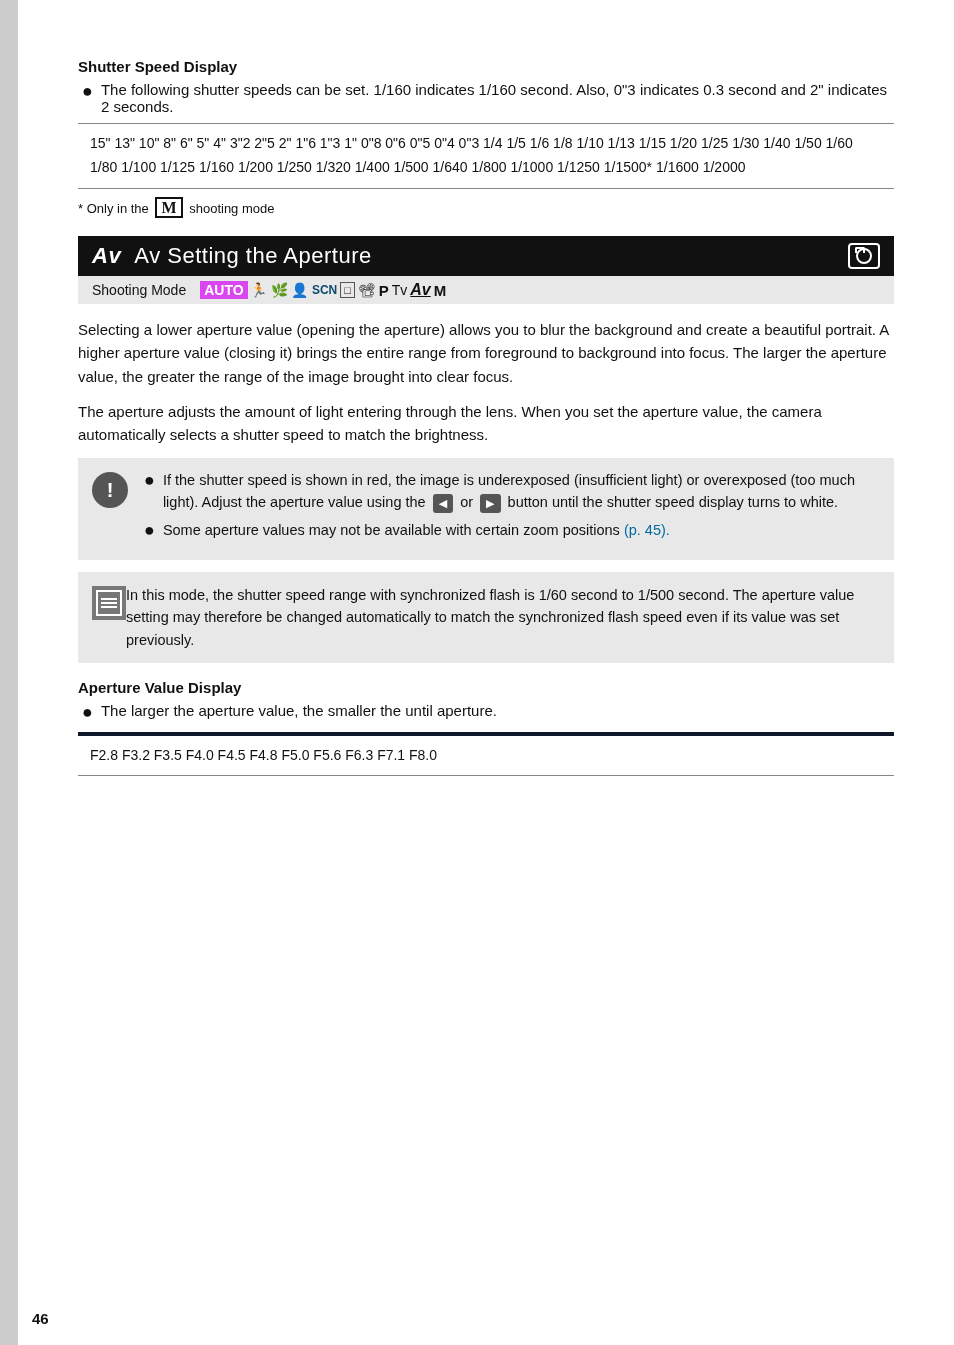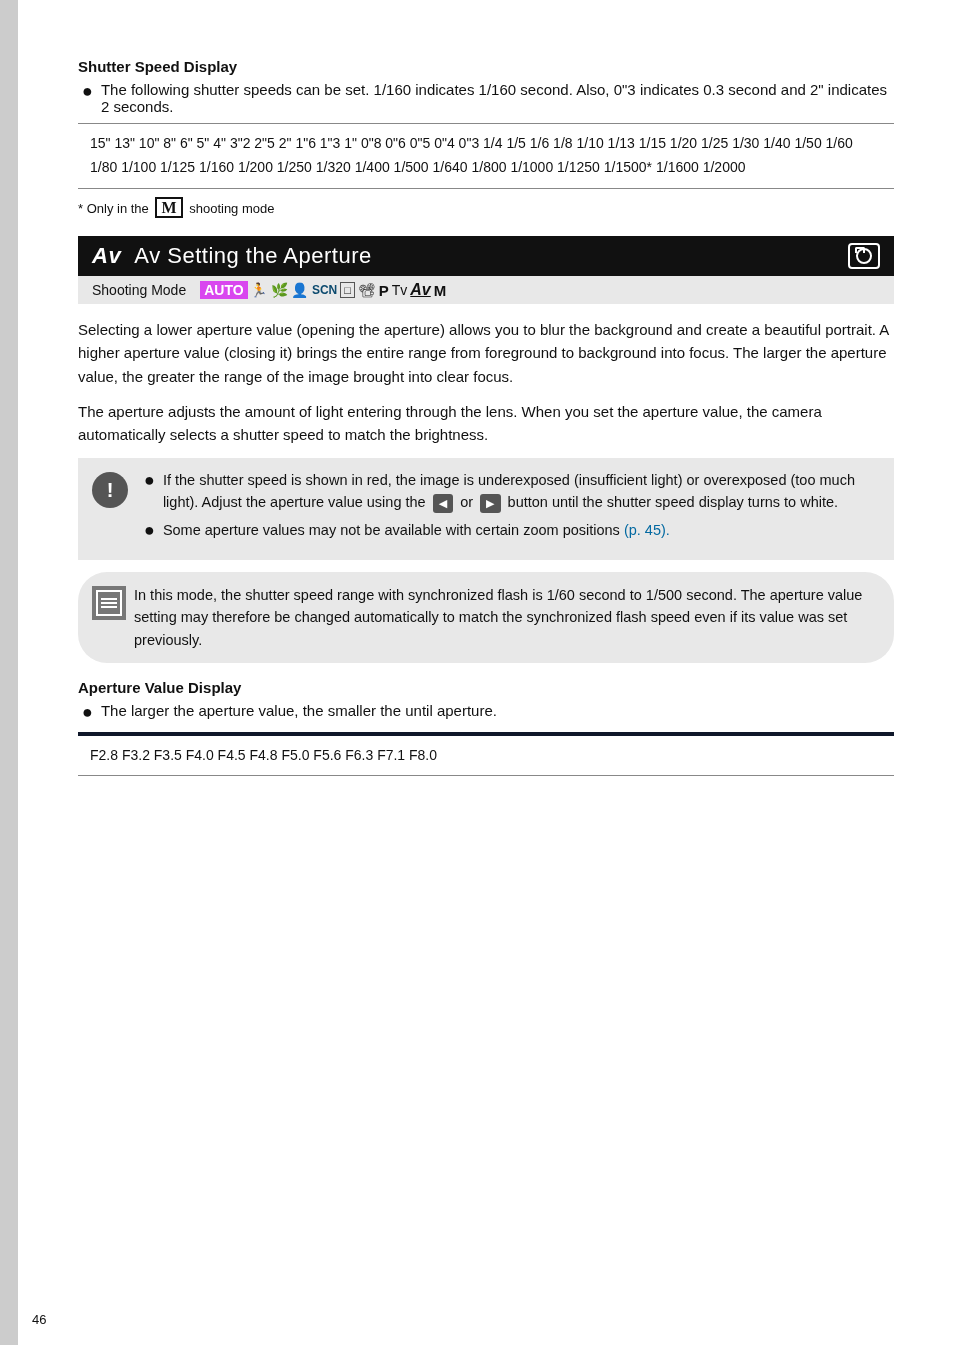--- a/index.html
+++ b/index.html
@@ -11,22 +11,22 @@
       width: 954px;
       min-height: 1345px;
       padding: 30px 60px 30px 60px;
       position: relative;
     }
 
     .page-number {
       position: absolute;
       bottom: 18px;
       left: 32px;
-      font-weight: normal;
-      font-size: 13px;
+      font-weight: bold;
+      font-size: 15px;
     }
 
     .left-bar {
       position: absolute;
       left: 0;
       top: 0;
       width: 18px;
       height: 100%;
       background: #ccc;
     }
@@ -232,22 +232,21 @@
       text-align: center;
     }
 
     
     .note-box {
       background: #e8e8e8;
       padding: 12px 14px 12px 14px;
       margin-bottom: 16px;
       display: flex;
       align-items: flex-start;
-      gap: 8px;
-      border-radius: 29px;
+      gap: 0;
     }
 
     .note-icon {
       flex-shrink: 0;
       width: 34px;
       height: 34px;
       background: #777;
       display: flex;
       align-items: center;
       justify-content: center;

